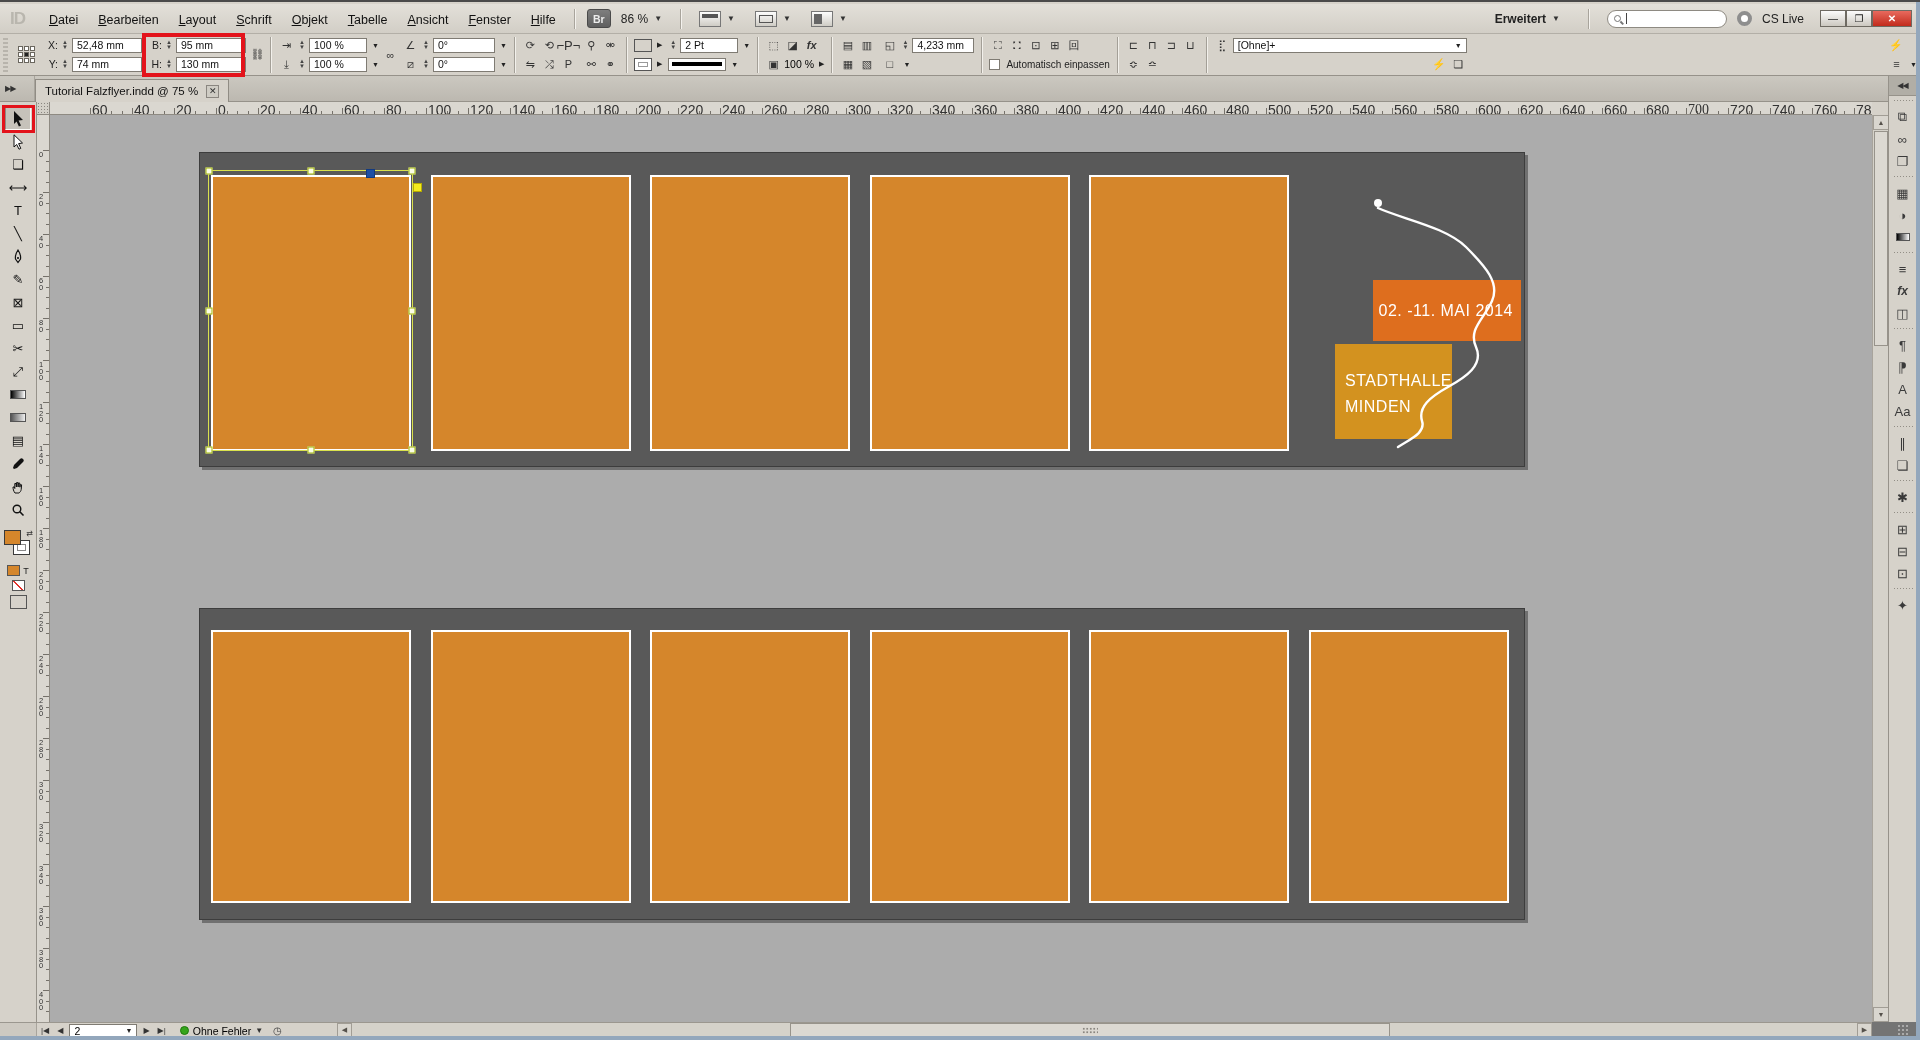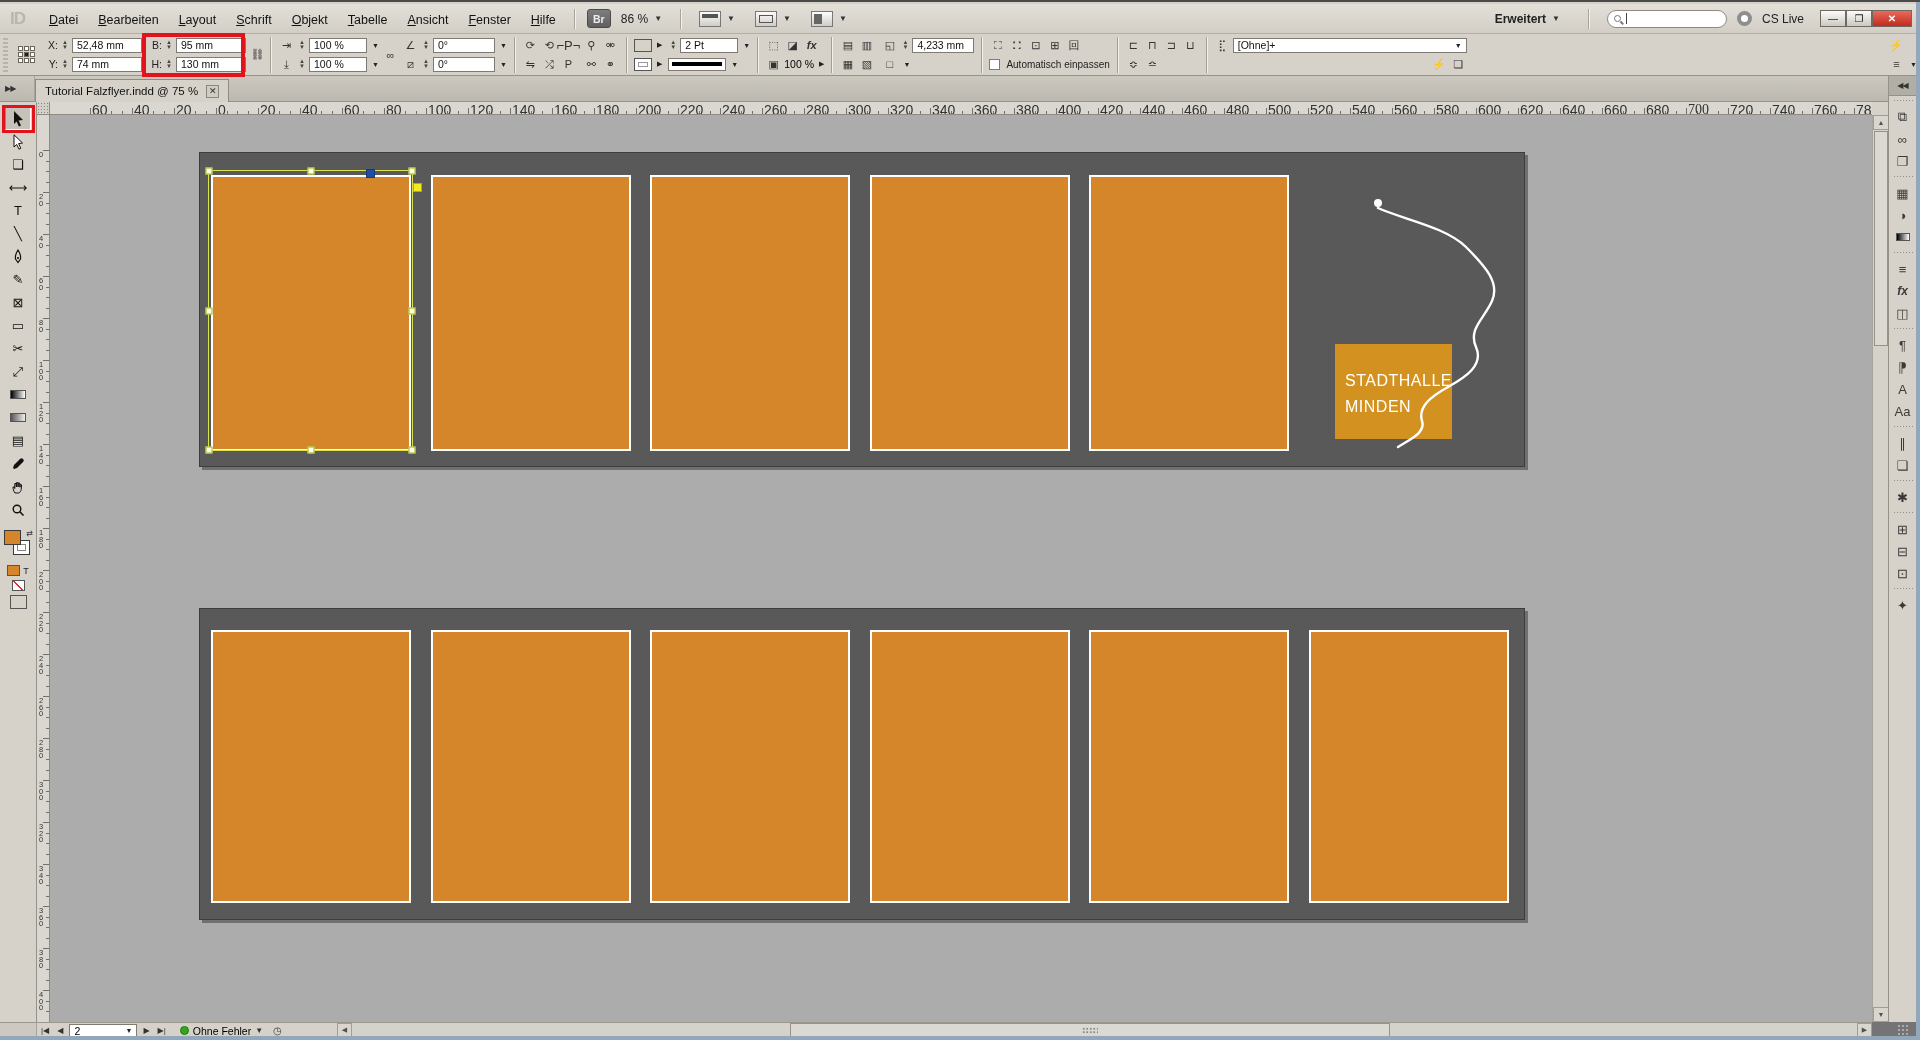--- a/index.html
+++ b/index.html
@@ -890,20 +890,23 @@
         <div class="page" style="left: 1108.5px; top: 21px; width: 200px; height: 273px; background: rgb(213, 134, 43);"></div>
       </div>
       <div class="spread" style="left: 149px; top: 37px; width: 1326px; height: 315px; background: rgb(89, 89, 89);">
         <div class="page" style="left: 11px; top: 22px; width: 200px; height: 276px; background: rgb(213, 134, 43);"></div>
         <div class="page" style="left: 230.5px; top: 22px; width: 200px; height: 276px; background: rgb(213, 134, 43);"></div>
         <div class="page" style="left: 450px; top: 22px; width: 200px; height: 276px; background: rgb(213, 134, 43);"></div>
         <div class="page" style="left: 669.5px; top: 22px; width: 200px; height: 276px; background: rgb(213, 134, 43);"></div>
         <div class="page" style="left: 889px; top: 22px; width: 200px; height: 276px; background: rgb(213, 134, 43);"></div>
       </div>
 
+    <div class="art-block" id="art-date" style="background: rgb(222, 110, 30);">
+      <span>02. -11. MAI 2014</span>
+    </div>
     <div class="art-block" id="art-venue" style="background: rgb(211, 146, 31);">
       <div>STADTHALLE</div>
       <div>MINDEN</div>
     </div>
     <svg id="string-svg" width="1822" height="907">
       <circle cx="1328" cy="88" r="4" fill="#ffffff"></circle>
       <path d="M1328,93 C1352,104 1396,112 1416,132 C1436,152 1450,168 1442,186
                C1434,204 1418,214 1426,232 C1434,250 1416,262 1398,272
                C1380,282 1368,292 1372,306 C1376,318 1360,324 1348,332" fill="none" stroke="#ffffff" stroke-width="2.4" stroke-linecap="round"></path>
     </svg>

